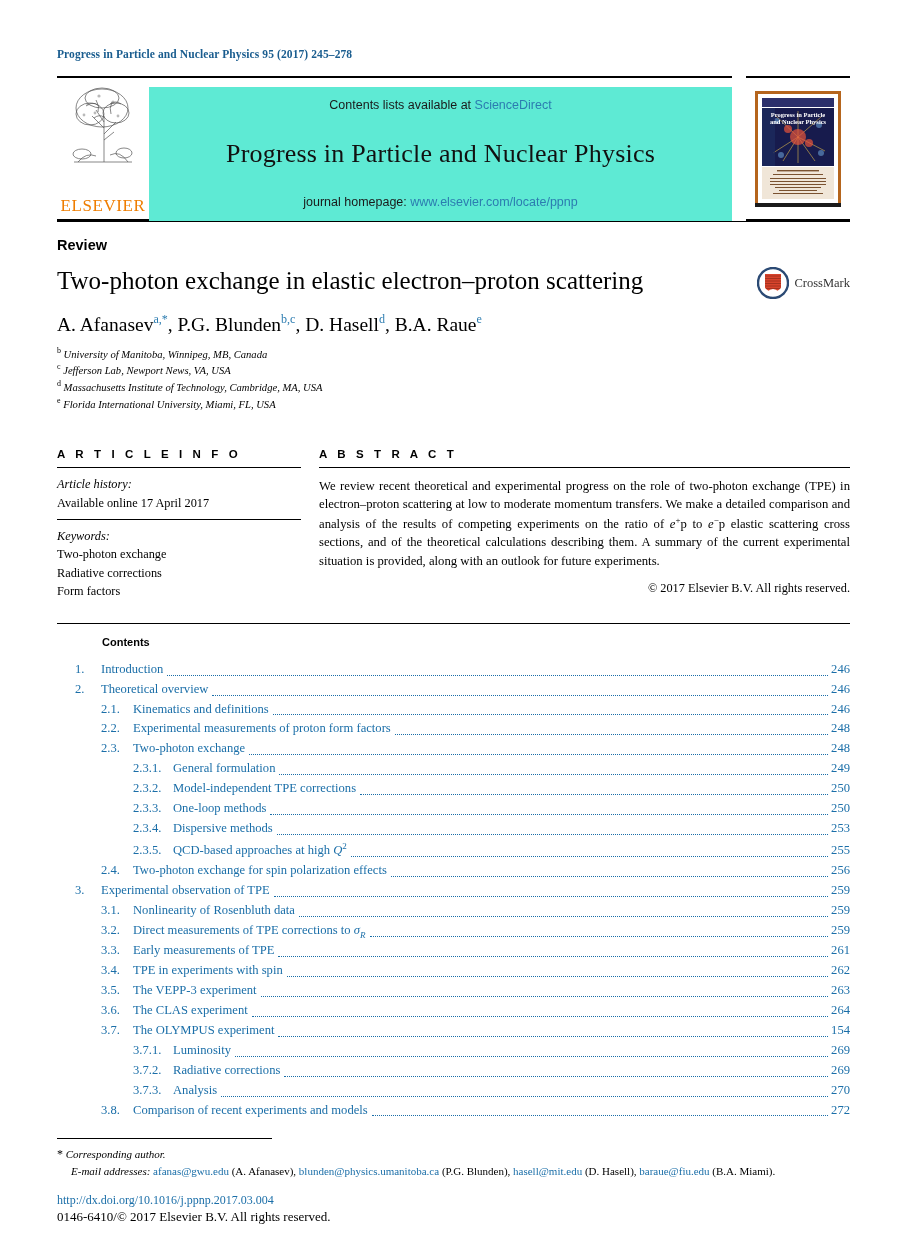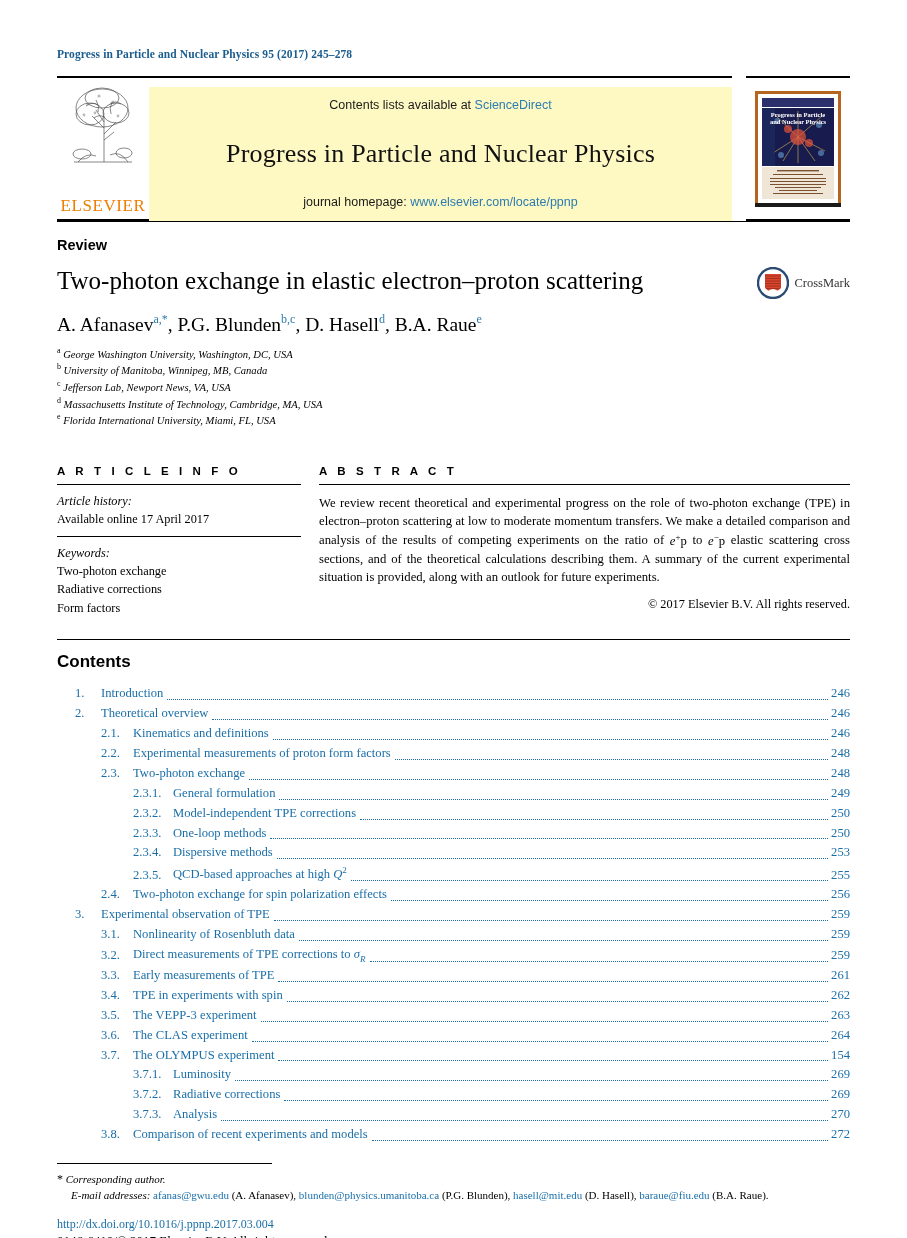--- a/index.html
+++ b/index.html
@@ -64,21 +64,21 @@
   }
   .masthead-center {
     flex: 1 1 auto;
     border-top: 2.2px solid #000;
     display: flex;
     flex-direction: column;
     padding-top: 9px;
     box-sizing: border-box;
   }
   .sd-box {
-    background: #fef9c3;
+    background: #5eead4;
     flex: 1 1 auto;
     display: flex;
     flex-direction: column;
     justify-content: space-between;
     align-items: center;
     padding: 11px 0 12px 0;
     box-sizing: border-box;
   }
   .sd-line {
     font-family: "Liberation Sans", sans-serif;
@@ -196,22 +196,23 @@
     font-size: 12.3px;
     text-align: right;
     margin-top: 11px;
   }
 
   
   .contents-rule { border-top: 1.1px solid #000; margin-top: 22px; }
   .contents-head {
     font-family: "Liberation Sans", sans-serif;
     font-weight: bold;
-    font-size: 17px;
+    font-size: 11px;
     margin-top: 12px;
+    margin-left: 45px;
   }
   .toc { margin-top: 12px; }
   .toc-row {
     display: flex;
     align-items: flex-end;
     color: #1a6ea8;
     font-family: "Liberation Serif", serif;
     font-size: 12.6px;
     line-height: 1.58;
     white-space: nowrap;
@@ -355,21 +356,20 @@
           <path d="M8 9 h16 M8 11.5 h16 M8 14 h16 M8 16.5 h16 M8 19 h16 M9 21.5 h14"></path>
         </g>
         <path d="M10 25 q6 -6 12 0 q-6 4 -12 0 z" fill="#ffffff"></path>
       </svg>
       <span class="crossmark-label">CrossMark</span>
     </div>
   </div>
 
   <div class="authors"><span>A. Afanasev</span><sup>a,*</sup>, <span>P.G. Blunden</span><sup>b,c</sup>, <span>D. Hasell</span><sup>d</sup>, <span>B.A. Raue</span><sup>e</sup></div>
   <div class="affils">
-      <div class="affil"><sup>a</sup> George Washington University, Washington, DC, USA</div>
       <div class="affil"><sup>b</sup> University of Manitoba, Winnipeg, MB, Canada</div>
       <div class="affil"><sup>c</sup> Jefferson Lab, Newport News, VA, USA</div>
       <div class="affil"><sup>d</sup> Massachusetts Institute of Technology, Cambridge, MA, USA</div>
       <div class="affil"><sup>e</sup> Florida International University, Miami, FL, USA</div>
     </div>
 
   <div class="info-abstract">
     <div class="col-info">
       <div class="caps-head">A R T I C L E    I N F O</div>
       <div class="thin-rule"></div>
@@ -536,20 +536,20 @@
     </div>
 
   <div class="foot-rule"></div>
   <div class="footnotes">
     <div class="fn-line">
       <span class="fn-star">*</span>
       <span class="fn-ital">Corresponding author.</span>
     </div>
     <div class="fn-line" style="text-indent:14px;">
       <span class="fn-ital">E-mail addresses:</span>
-      <span> <span class="link">afanas@gwu.edu</span><span> (A. Afanasev)</span>, <span class="link">blunden@physics.umanitoba.ca</span><span> (P.G. Blunden)</span>, <span class="link">hasell@mit.edu</span><span> (D. Hasell)</span>, <span class="link">baraue@fiu.edu</span><span> (B.A. Raue).</span></span>
+      <span> <span class="link">afanas@gwu.edu</span><span> (A. Afanasev)</span>, <span class="link">blunden@physics.umanitoba.ca</span><span> (P.G. Blunden)</span>, <span class="link">hasell@mit.edu</span><span> (D. Hasell)</span>, <span class="link">baraue@fiu.edu</span><span> (B.A. Miami).</span></span>
     </div>
   </div>
 
   <div class="doi-line">http://dx.doi.org/10.1016/j.ppnp.2017.03.004</div>
   <div class="issn-line">0146-6410/© 2017 Elsevier B.V. All rights reserved.</div>
 
 </div>
 
 </body></html>

